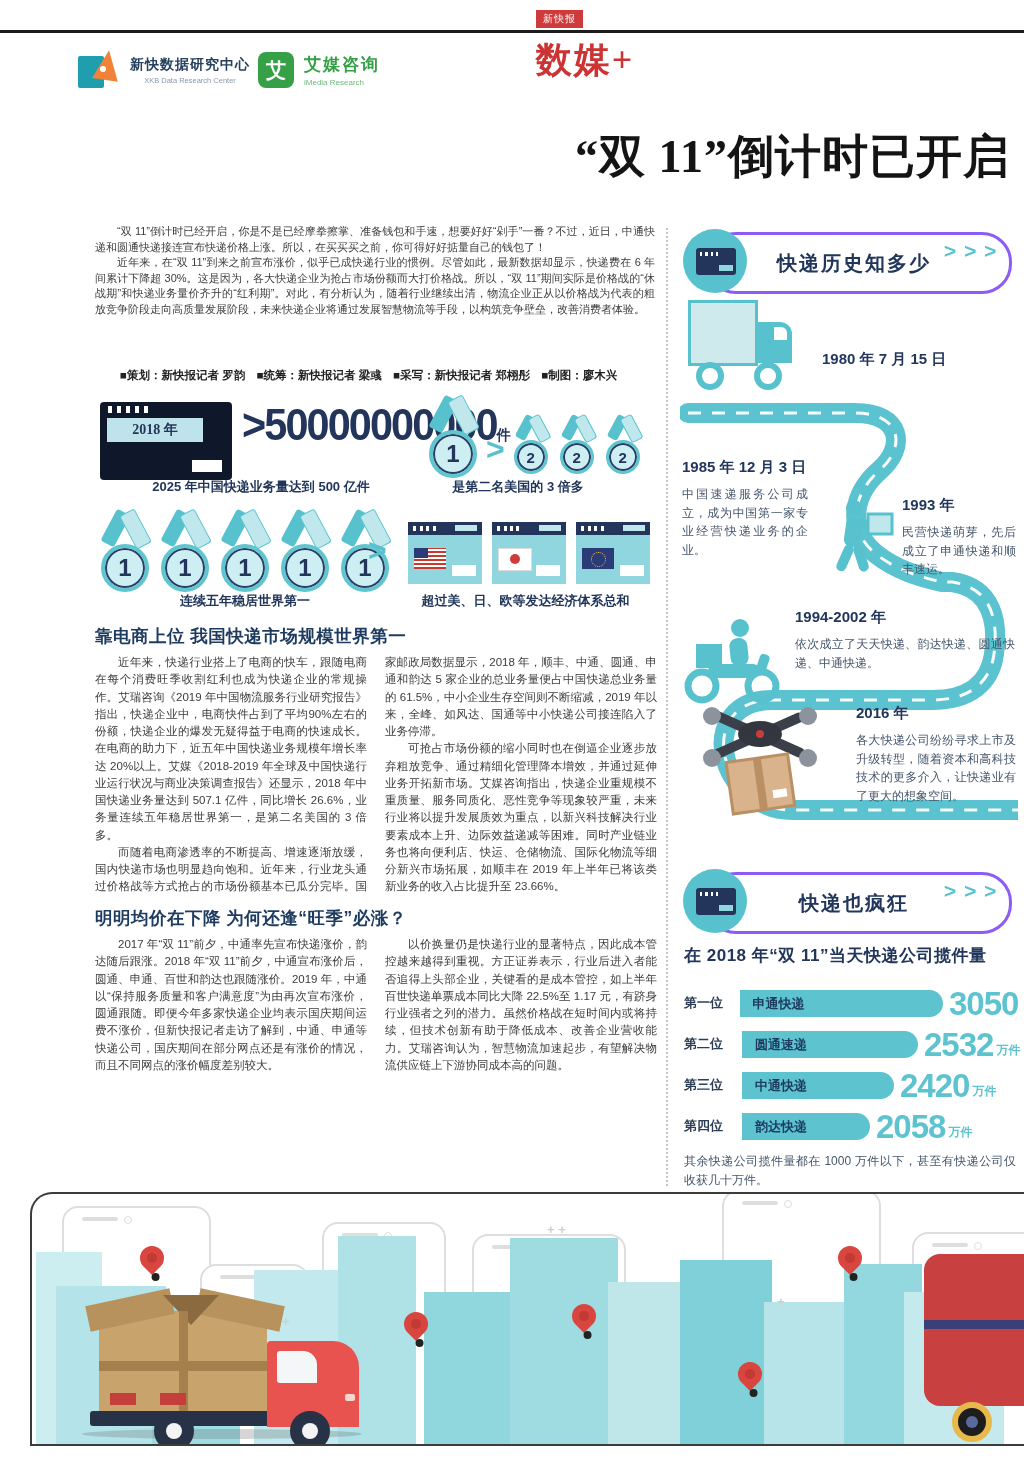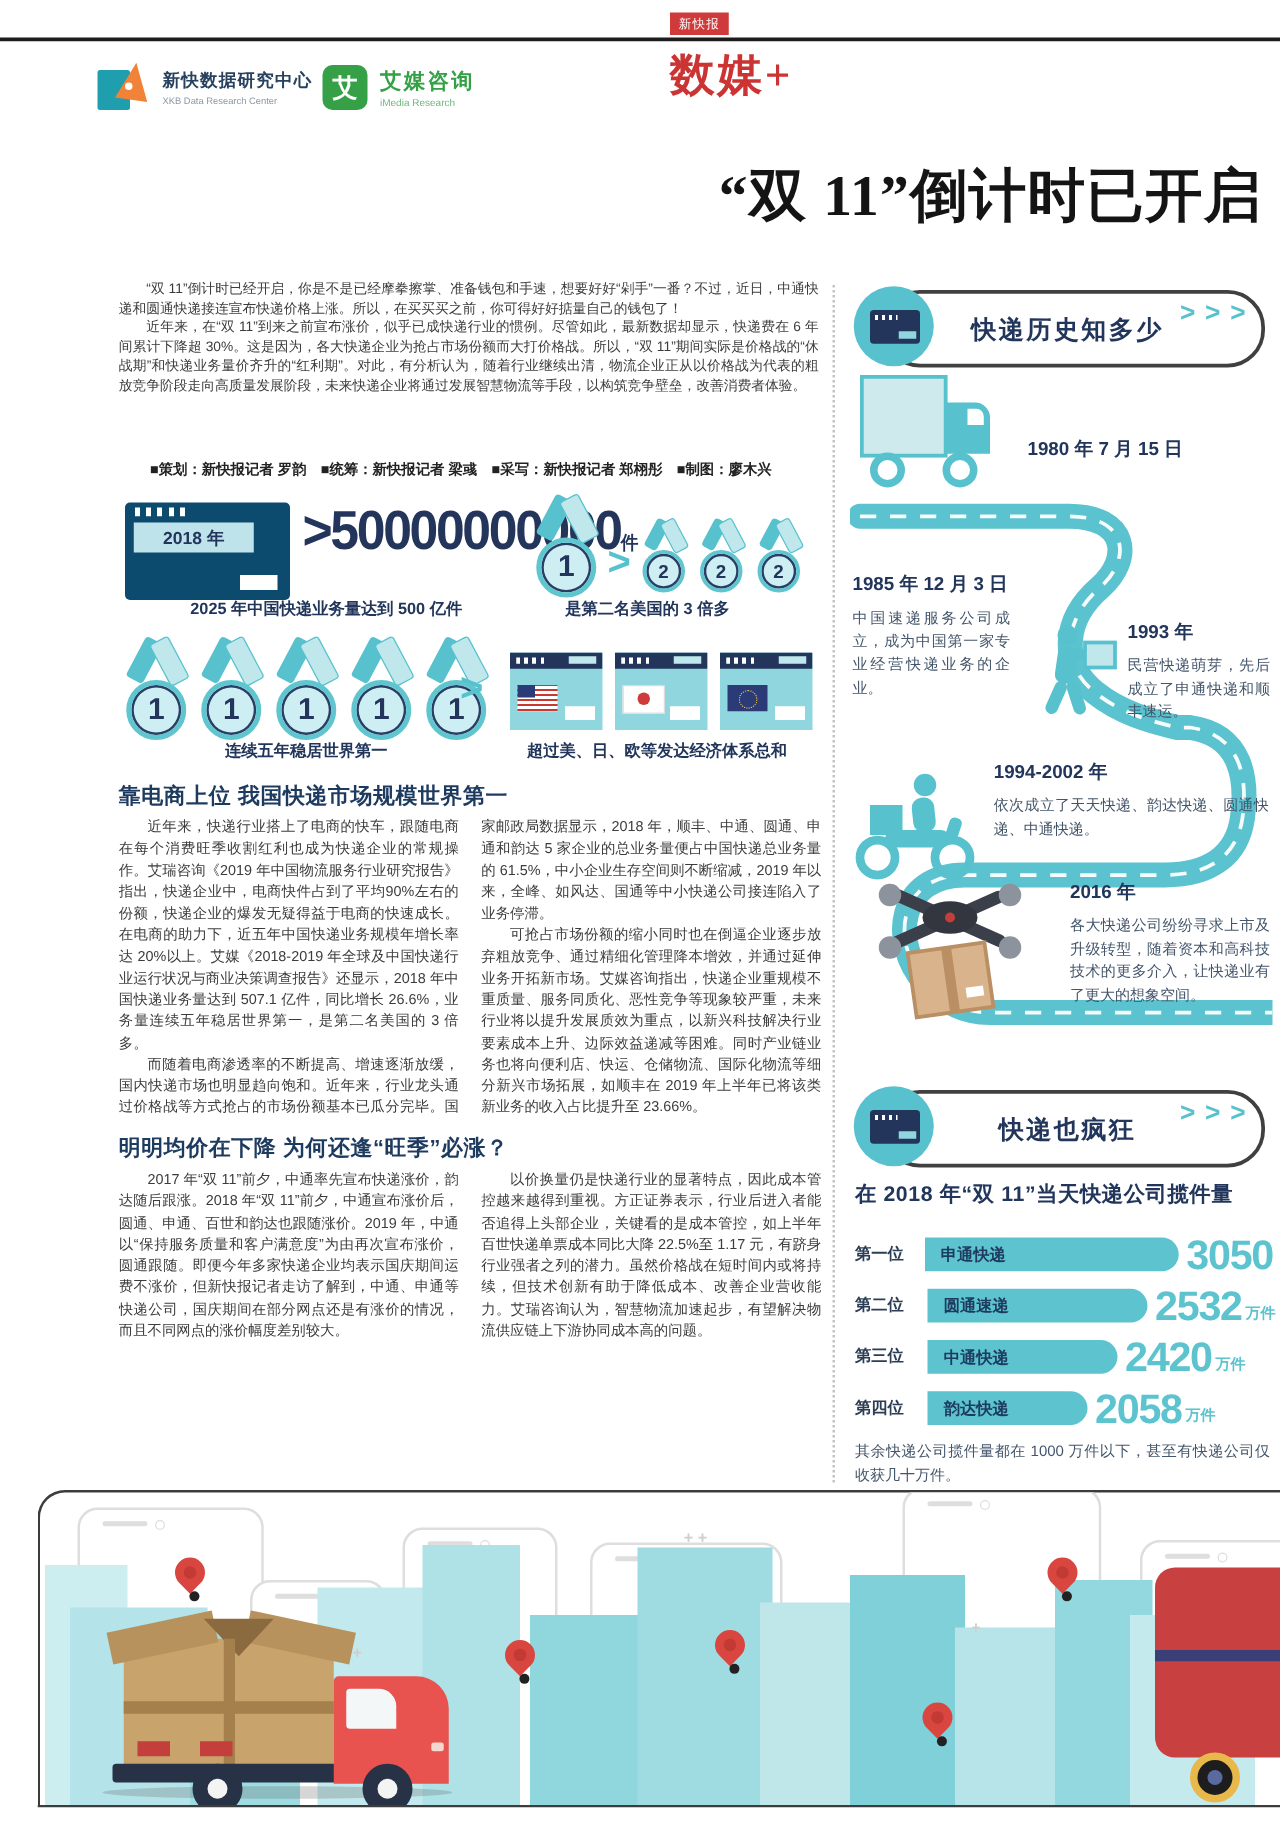--- a/index.html
+++ b/index.html
@@ -24,21 +24,21 @@
   
   #headline{position:absolute;left:380px;top:126px;width:630px;text-align:right;
       font-family:"Liberation Serif",serif;font-weight:900;font-size:46px;color:#141414;letter-spacing:1px;}
   
   #intro{position:absolute;left:95px;top:224px;width:560px;font-size:11px;line-height:1.42;text-align:justify;color:#3c3c3c;}
   #intro p{margin:0;text-indent:2em;}
   #credits{position:absolute;left:120px;top:368px;width:540px;font-size:11.5px;font-weight:bold;color:#222;}
   
   #v-divider{position:absolute;left:666px;top:228px;height:958px;border-left:2px dotted #c4c4c4;}
   
-  .cal{position:absolute;background:#0c4a6e;border-radius:4px;}
+  .cal{position:absolute;background:#0f172a;border-radius:4px;font-family:Liberation Serif, serif;}
   .cal .binding{position:absolute;left:8px;top:4px;width:40px;height:7px;
       background:repeating-linear-gradient(90deg,#fff 0 4px,transparent 4px 9px);}
   .cal .band{position:absolute;left:7px;top:16px;width:96px;height:24px;background:#bfe3ea;
       color:#24355c;font-weight:bold;font-size:14px;line-height:24px;text-align:center;}
   .cal .slip{position:absolute;right:10px;bottom:8px;width:30px;height:12px;background:#fff;}
   #big-number{position:absolute;left:242px;top:400px;font-size:44px;font-weight:800;color:#24355c;
       letter-spacing:-2px;transform:scaleX(.94);transform-origin:left;}
   #big-number .unit{font-size:15px;font-weight:bold;letter-spacing:0;}
   .ig-caption{position:absolute;font-size:13px;font-weight:bold;color:#22365c;text-align:center;}
   .medal{position:relative;width:50px;height:84px;}
@@ -65,21 +65,21 @@
   .flag.jp{border:1px solid #dcdcdc;}
   .flag.jp::before{content:"";position:absolute;left:11px;top:5px;width:10px;height:10px;border-radius:50%;background:#cf3a3a;}
   .flag.eu{background:#2a3b78;}
   .flag.eu::before{content:"";position:absolute;left:9px;top:4px;width:13px;height:13px;border-radius:50%;border:1.5px dotted #f0c53f;}
   
   .art-head{position:absolute;font-size:17.5px;font-weight:900;color:#1d3a5f;letter-spacing:.5px;}
   .art-cols{position:absolute;width:562px;column-count:2;column-gap:18px;font-size:11.5px;line-height:1.5;
       text-align:justify;color:#3c3c3c;overflow:hidden;}
   .art-cols p{margin:0;text-indent:2em;}
   
-  .banner{position:absolute;width:300px;height:56px;border:3px solid #404040;border-radius:30px;background:#fff;}
+  .banner{position:absolute;width:300px;height:56px;border:3px solid #8b5cf6;border-radius:30px;background:#fff;}
   .banner .circ{position:absolute;left:-26px;top:-6px;width:64px;height:64px;border-radius:50%;background:#57c2ce;}
   .banner .card{position:absolute;left:-13px;top:13px;width:40px;height:27px;background:#24355c;border-radius:3px;}
   .banner .card i{position:absolute;left:4px;top:4px;width:18px;height:4px;
       background:repeating-linear-gradient(90deg,#fff 0 2.5px,transparent 2.5px 5.5px);}
   .banner .card b{position:absolute;right:3px;bottom:4px;width:14px;height:6px;background:#8fd6de;}
   .banner .btitle{position:absolute;left:50px;right:60px;top:0;height:56px;display:flex;align-items:center;justify-content:center;
       font-size:20px;font-weight:900;color:#22365c;letter-spacing:2px;}
   .banner .arr{position:absolute;right:12px;top:4px;color:#57c2ce;font-size:21px;font-weight:900;font-style:italic;letter-spacing:1px;}
   
   .ev{position:absolute;}
@@ -135,21 +135,21 @@
   #r-cart .wh{position:absolute;left:28px;top:148px;width:40px;height:40px;border-radius:50%;background:#1d1d1d;border:6px solid #e8b84b;box-sizing:border-box;}
   #r-cart .wh::before{content:"";position:absolute;left:8px;top:8px;width:12px;height:12px;border-radius:50%;background:#5b6a9e;}
   .ground-shadow{position:absolute;background:rgba(90,90,90,.25);border-radius:50%;}
 </style>
 </head>
 <body>
 
 <div id="page">
 
   <div id="top-rule"></div>
-  <div class="abs logo-row" style="left:78px;top:50px;">
+  <div class="abs logo-row" style="left:78px;top:50px;text-align:center;">
     <div id="xkb-logo-mark">
         <div class="sq"></div>
         <div class="tri"></div>
         <div class="dot"></div>
       </div>
     <div>
       <div class="logo-title">新快数据研究中心</div>
       <div class="logo-sub">XKB Data Research Center</div>
     </div>
   </div>

